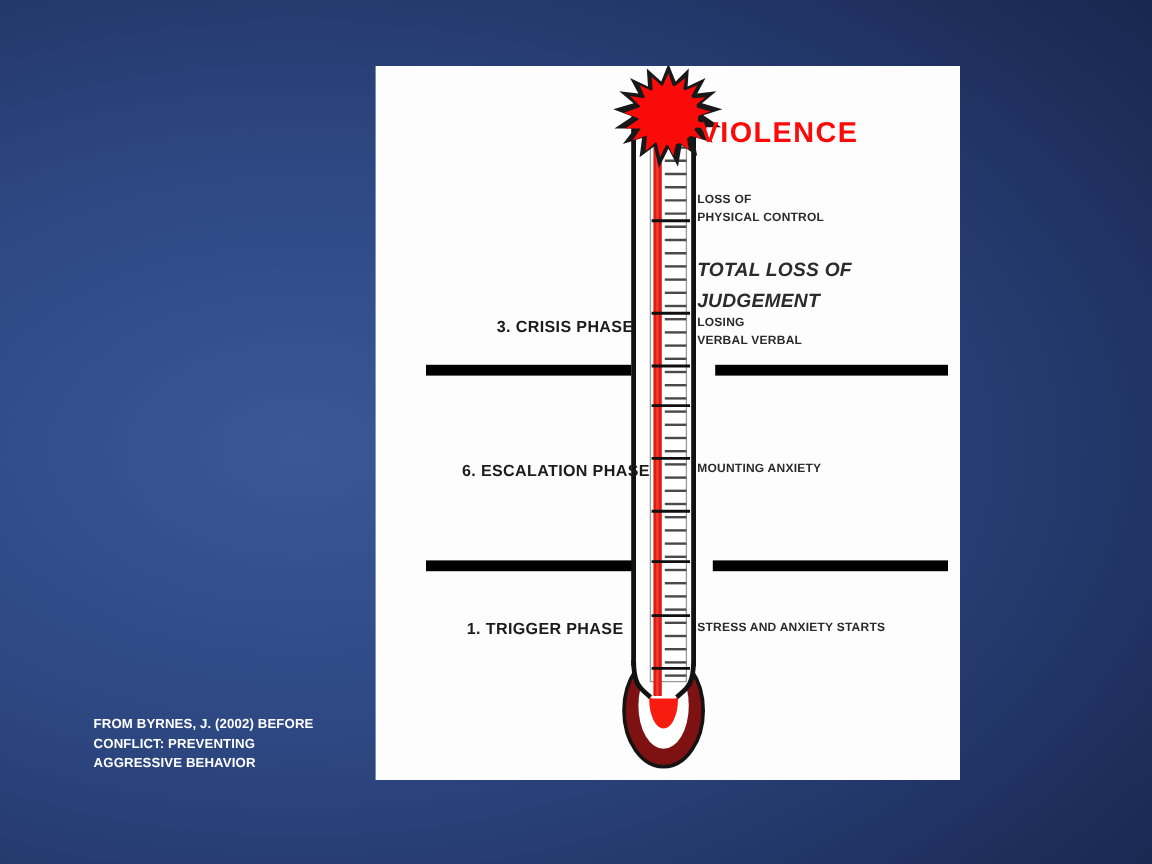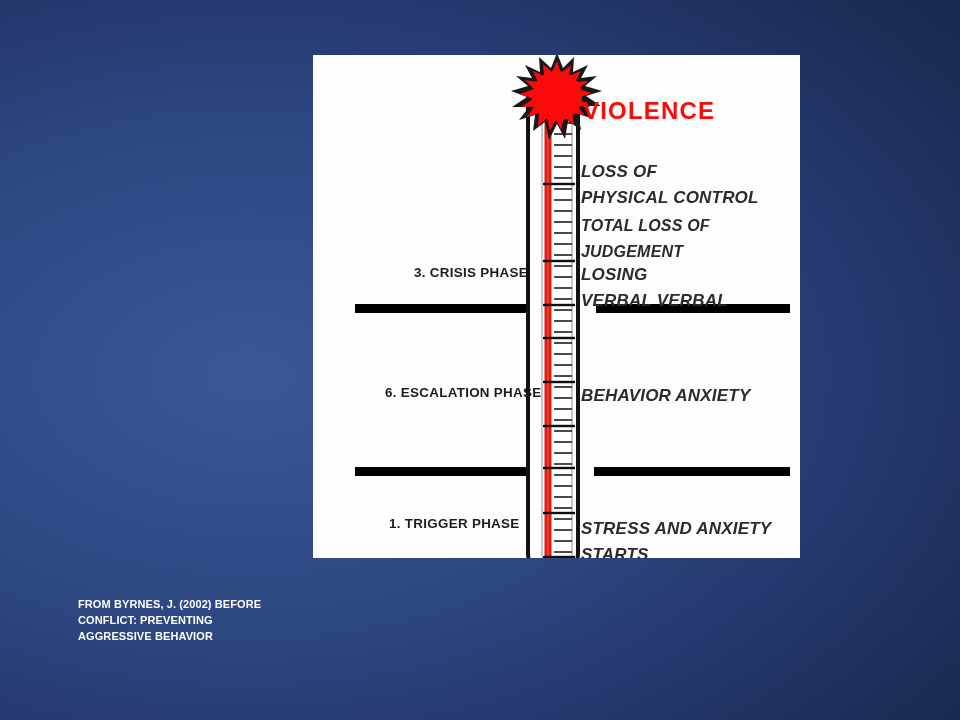--- a/index.html
+++ b/index.html
@@ -56,21 +56,21 @@
     line-height: 1.45;
     letter-spacing: 0.1px;
   }
 
   
   #diagram {
     position: absolute;
     left: 313px;
     top: 55px;
     width: 487px;
-    height: 503px;
+    height: 595px;
     background: #fdfdfd;
     overflow: hidden;
   }
 
   
   .divider {
     position: absolute;
     height: 9px;
     background: #000000;
   }
@@ -92,26 +92,25 @@
     white-space: nowrap;
   }
   #phase-crisis      { left: 85px;  top: 210px; margin-left: 16px; }
   #phase-escalation  { left: 72px;  top: 330px; }
   #phase-trigger     { left: 76px;  top: 461px; }
 
   
   .desc {
     position: absolute;
     color: #2b2b2b;
-    font-size: 17px;
+    font-size: 10px;
     font-weight: bold;
     line-height: 1.5;
     letter-spacing: 0.2px;
     white-space: pre-line;
-    font-style: italic;
   }
   #desc-physical { left: 268px; top: 104px; }
   #desc-judgement {
     left: 268px;
     top: 158px;
     font-size: 16px;
     font-style: italic;
     line-height: 1.62;
   }
   #desc-verbal   { left: 268px; top: 207px; }
@@ -262,17 +261,17 @@
     <div class="phase-label" id="phase-crisis">3.  CRISIS PHASE</div>
     <div class="phase-label" id="phase-escalation">6.  ESCALATION PHASE</div>
     <div class="phase-label" id="phase-trigger">1.  TRIGGER PHASE</div>
 
     <div class="desc" id="desc-physical">LOSS OF
 PHYSICAL CONTROL</div>
     <div class="desc" id="desc-judgement">TOTAL LOSS OF
 JUDGEMENT</div>
     <div class="desc" id="desc-verbal">LOSING
 VERBAL VERBAL</div>
-    <div class="desc" id="desc-anxiety">BEHAVIOR ANXIETY</div>
+    <div class="desc" id="desc-anxiety">MOUNTING ANXIETY</div>
     <div class="desc" id="desc-stress">STRESS AND ANXIETY STARTS</div>
 
   </div>
 </div>
 
 </body></html>

